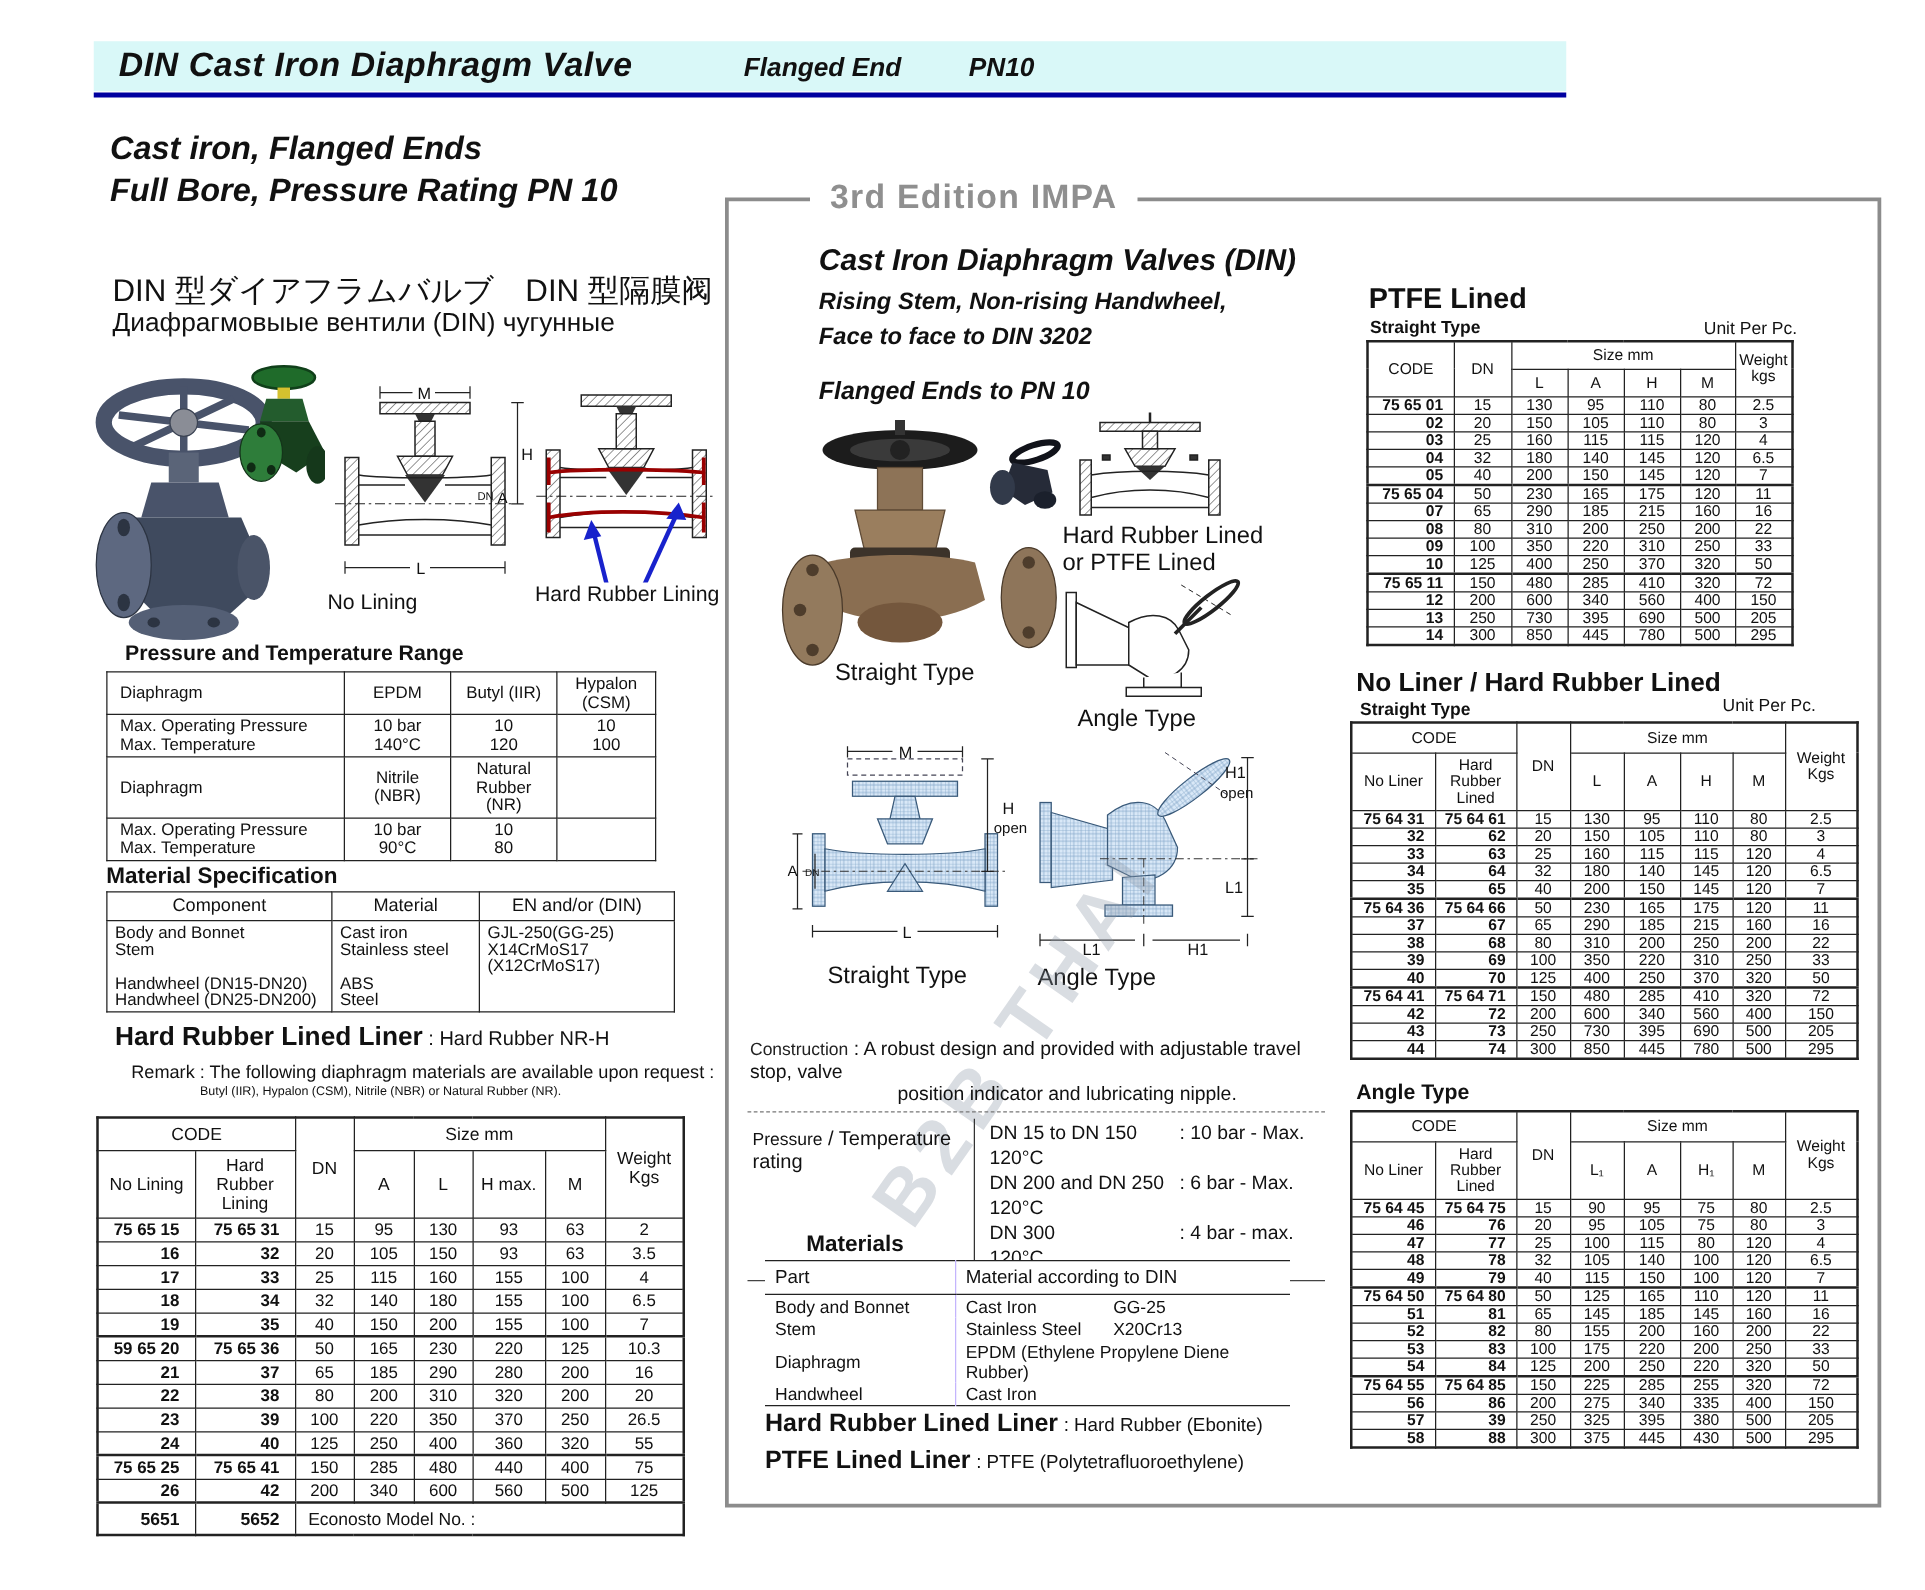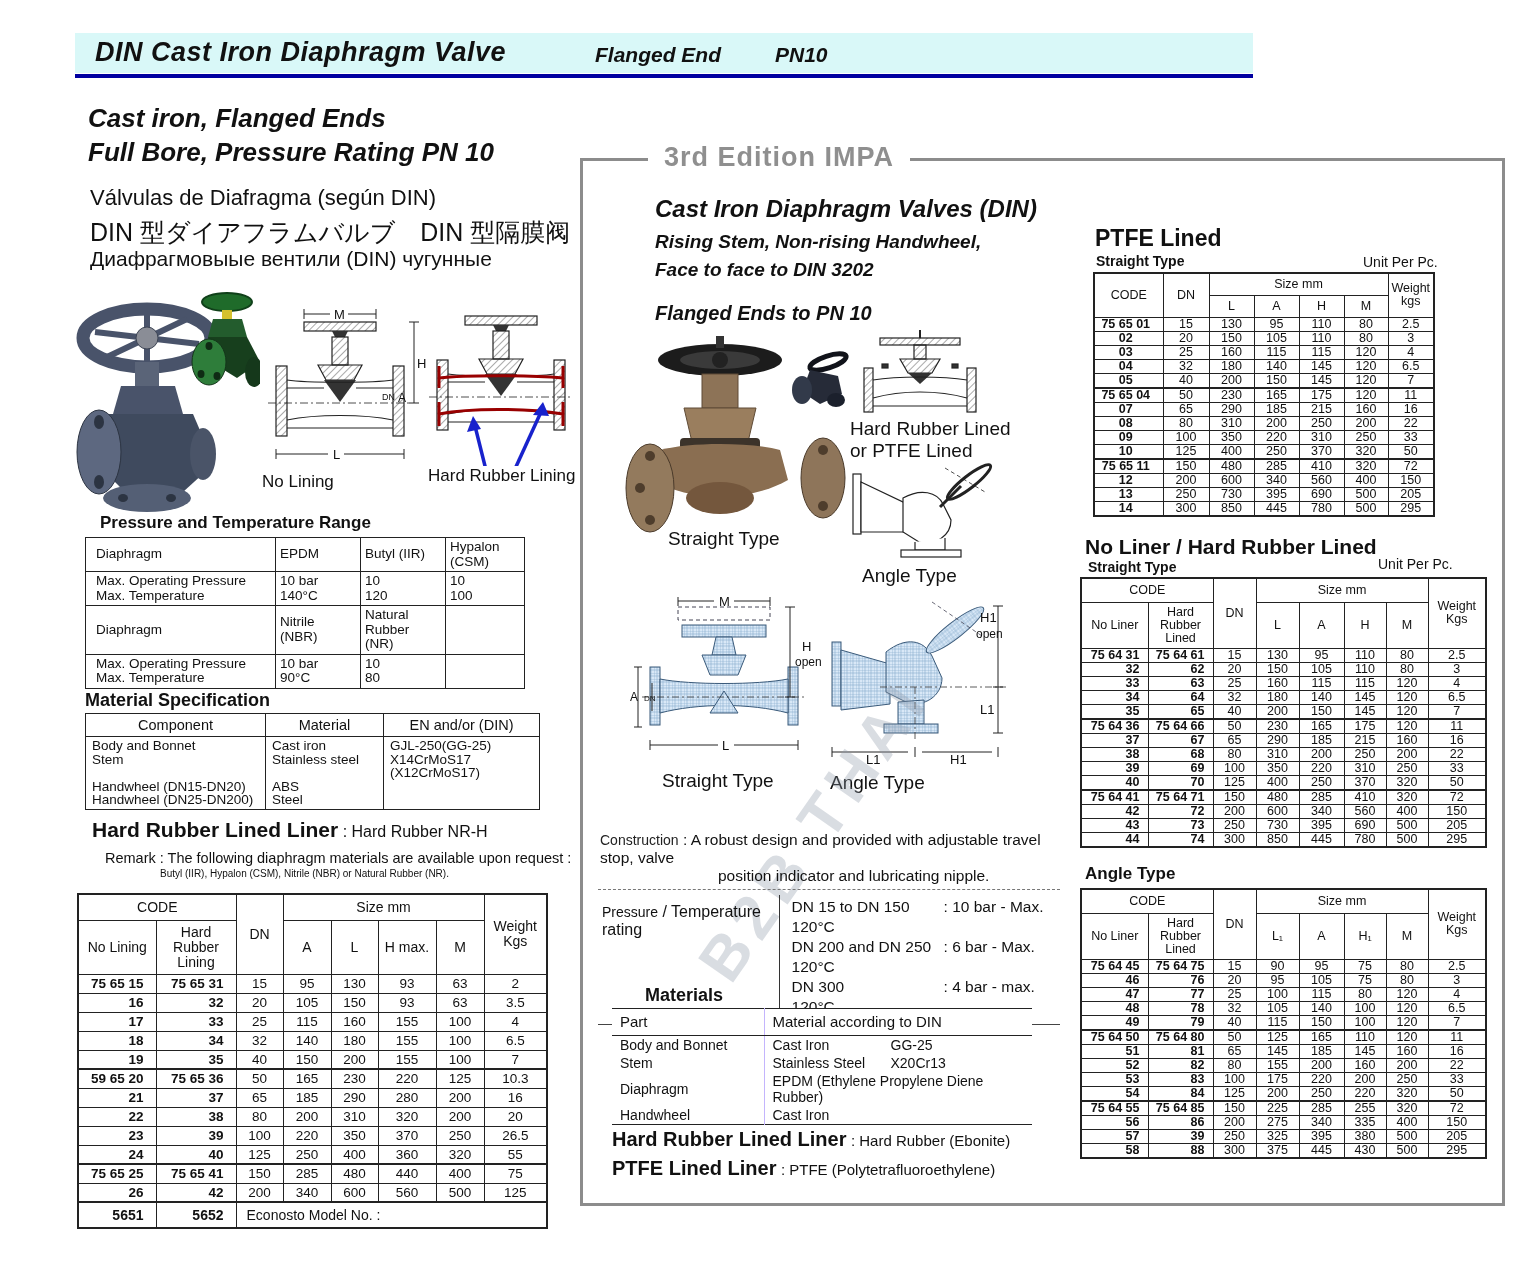--- a/index.html
+++ b/index.html
@@ -23,26 +23,26 @@
 .t-main th{font-size:14px;padding:2px;text-align:center;line-height:15px}
 .t-main td{height:19px;line-height:17px;padding:0 4px;text-align:center}
 .t-main td:nth-child(1),.t-main td:nth-child(2){font-weight:bold;text-align:right;padding-right:12px}
 .t-main tfoot td{height:26px;font-weight:normal;font-size:14px;text-align:center}
 .t-main tfoot td:last-child{text-align:left;padding-left:10px}
 
 .t-small{font-size:12.5px;border:2px solid #222}
 .t-small th{font-size:12.5px;padding:1px;text-align:center;line-height:13px}
 .t-small td{height:14px;line-height:13px;padding:0 2px;text-align:center}
 .t-ptfe{width:342px}
-.t-ptfe td:first-child{font-weight:bold;padding-right:8px}
+.t-ptfe td:first-child{font-weight:bold;text-align:right;padding-right:8px}
 .t-nl{width:407px}
 .t-nl td:nth-child(1),.t-nl td:nth-child(2){font-weight:bold;text-align:right;padding-right:8px}
 
 .t-pt{width:440px;font-size:13.5px;border:1.5px solid #222}
-.t-pt td{padding:2px 4px;text-align:left;line-height:14.5px}
+.t-pt td{padding:2px 4px;text-align:center;line-height:14.5px}
 .t-pt td:first-child{text-align:left;padding-left:10px}
 .t-ms{width:455px;font-size:13.5px;border:1.5px solid #222}
 .t-ms th{padding:3px;font-size:14.5px;text-align:center}
 .t-ms td{padding:2px 6px;vertical-align:top;line-height:13.5px;text-align:left}
 
 .t-mat{border-top:1.5px solid #222;border-bottom:1.5px solid #222;width:420px}
 .t-mat td,.t-mat th{border:none;text-align:left;padding:1px 8px;font-size:14px;line-height:16px}
 .t-mat thead th{border-bottom:1.5px solid #222;padding:5px 8px;font-size:15px}
 .t-mat td:first-child,.t-mat th:first-child{border-right:1px solid #c4b5fd}
 .matname{display:inline-block;min-width:118px}
@@ -95,21 +95,20 @@
 
   <header class="abs titlebar">
     <span class="t1">DIN Cast Iron Diaphragm Valve</span>
     <span class="t2">Flanged End</span>
     <span class="t2b">PN10</span>
   </header>
   <div class="abs blue-rule"></div>
 
   <div class="abs bi" style="left:88px;top:103px;font-size:26px">Cast iron, Flanged Ends</div>
   <div class="abs bi" style="left:88px;top:137px;font-size:26px">Full Bore, Pressure Rating PN 10</div>
-  <div class="abs" style="left:90px;top:185px;font-size:22px">Válvulas de Diafragma (según DIN)</div>
   <div class="abs" style="left:90px;top:216px;font-size:25px">DIN 型ダイアフラムバルブ　DIN 型隔膜阀</div>
   <div class="abs" style="left:90px;top:247px;font-size:21px">Диафрагмовыые вентили (DIN) чугунные</div>
 
   <svg class="abs" style="left:75px;top:282px" width="185" height="232" viewBox="0 0 185 232">
     <ellipse cx="72" cy="56" rx="64" ry="29" fill="none" stroke="#49536a" stroke-width="13"></ellipse>
     <path d="M20 50 L124 62 M72 27 L72 85 M32 75 L112 37" stroke="#49536a" stroke-width="6"></path>
     <circle cx="72" cy="56" r="11" fill="#8a8d96" stroke="#3c4454"></circle>
     <rect x="60" y="80" width="24" height="24" fill="#5a6478"></rect>
     <path d="M46 104 L100 104 L108 132 L38 132 Z" fill="#49536a"></path>
     <path d="M30 132 h88 l12 28 v30 l-22 20 h-58 l-20 -20 v-30 z" fill="#3f4a5e"></path>

